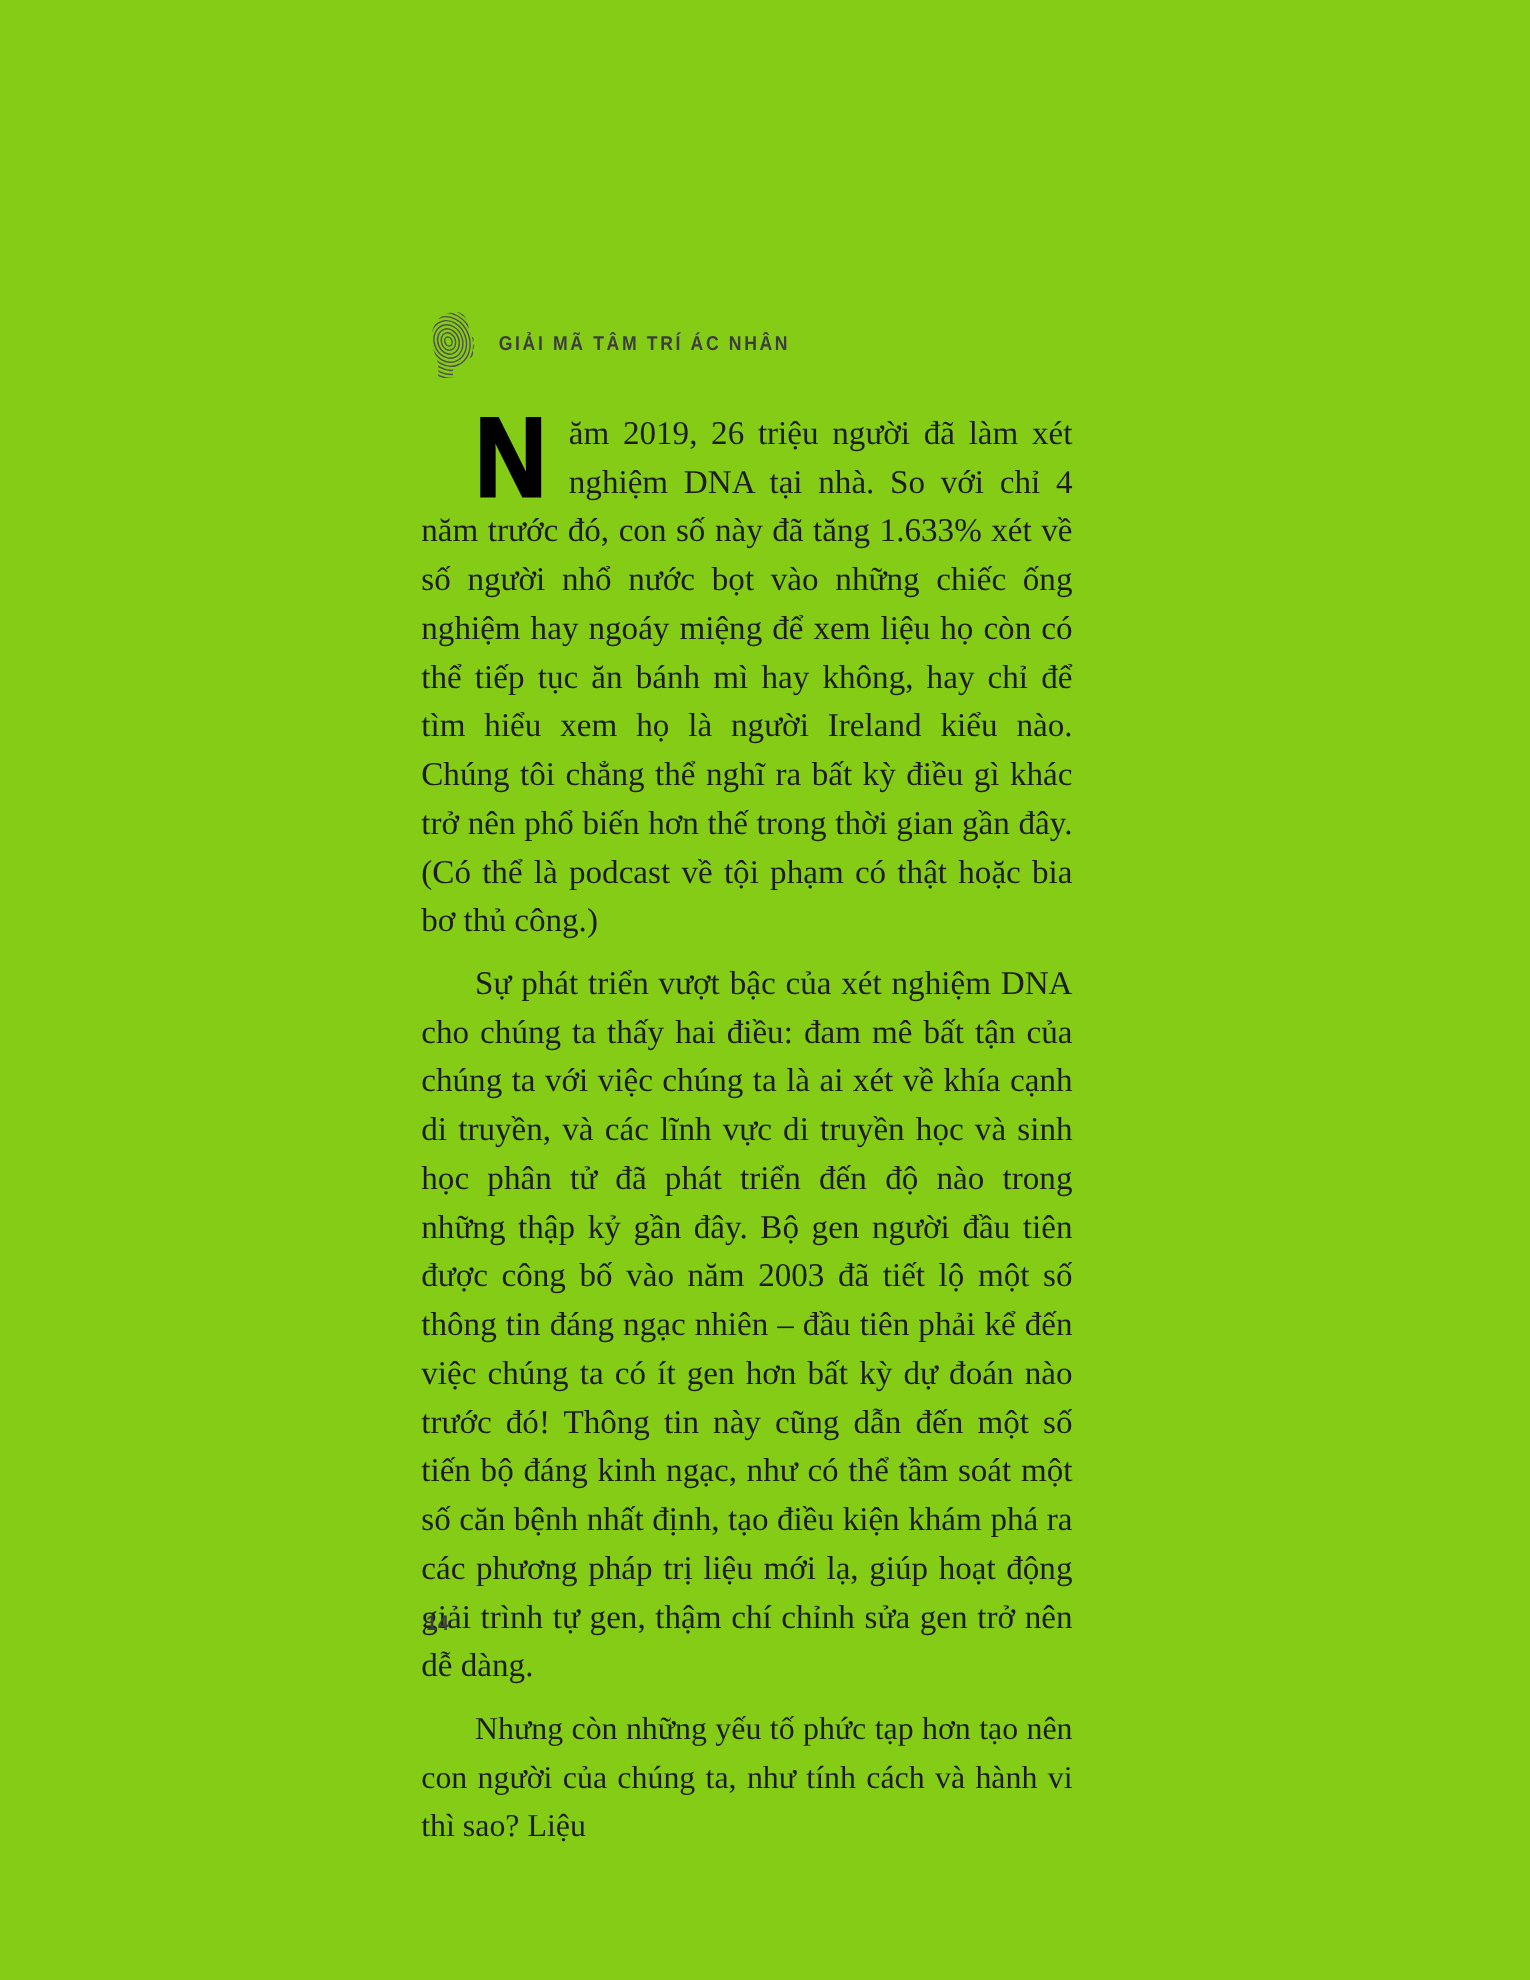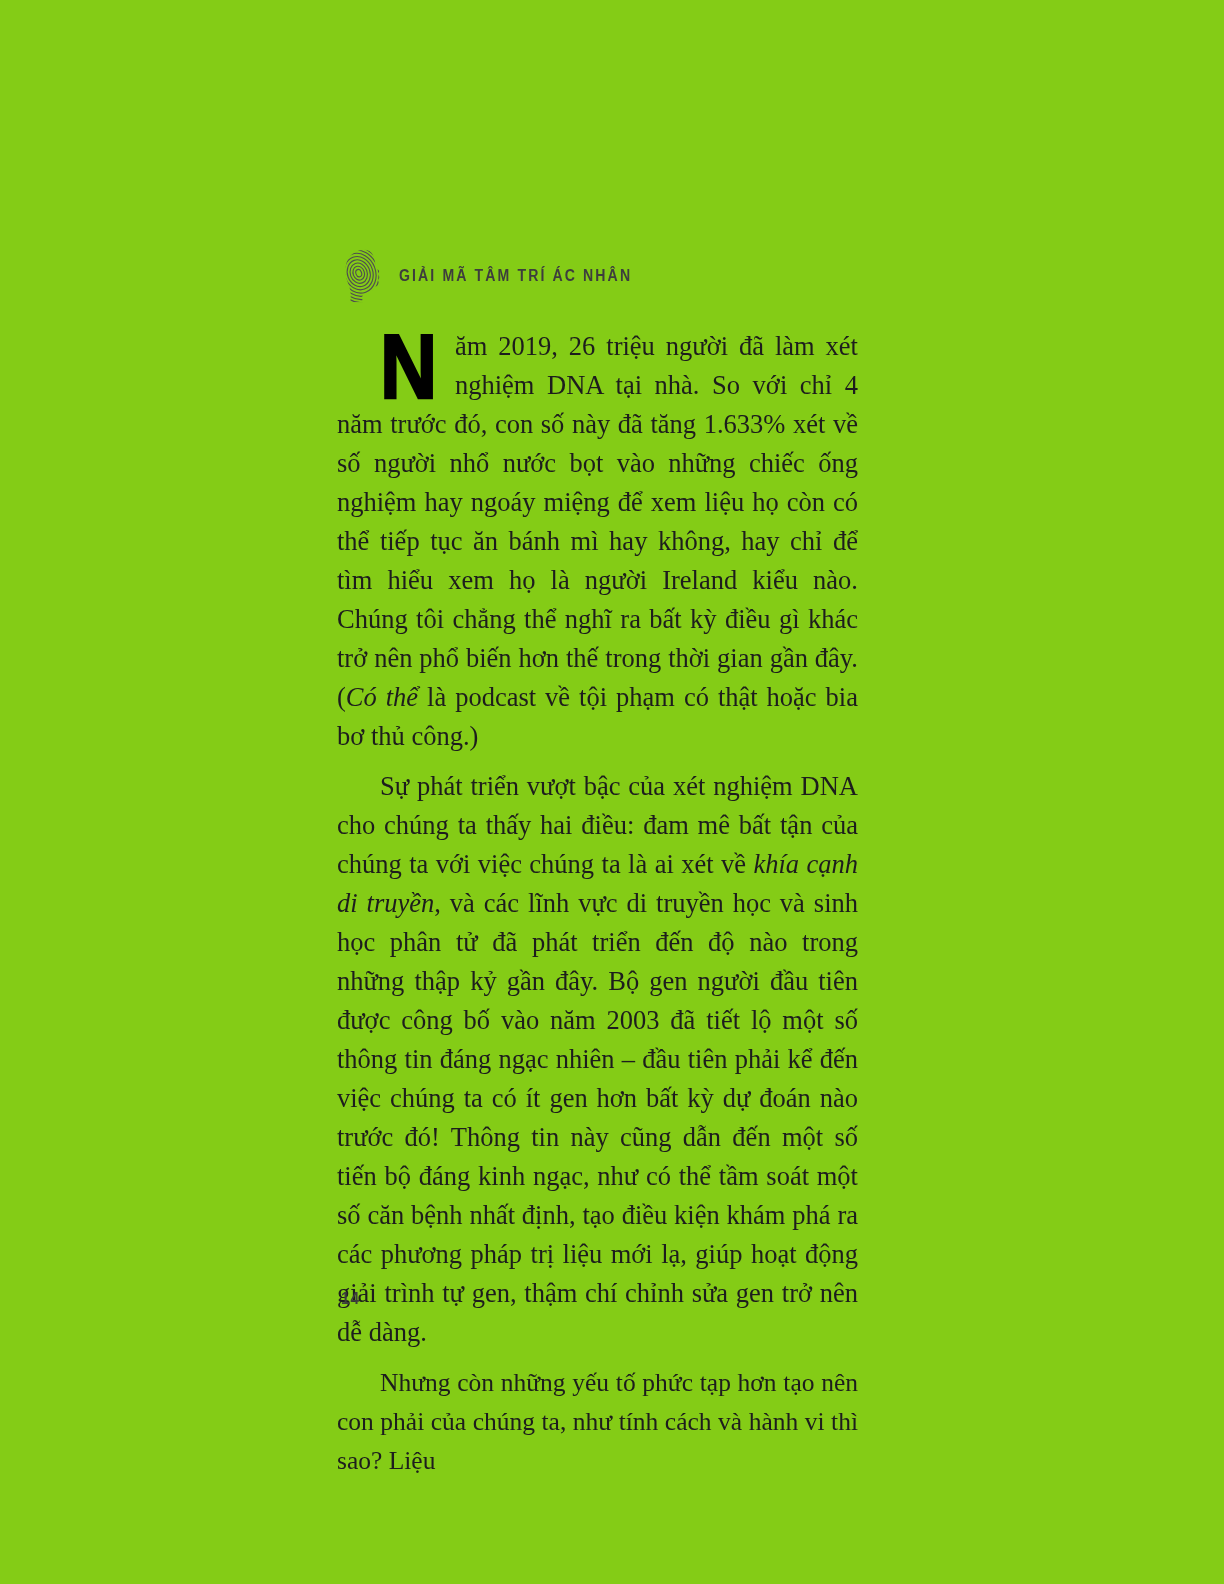--- a/index.html
+++ b/index.html
@@ -23,21 +23,21 @@
   }
   .para{margin:0 0 11px 0;}
   .indent{text-indent:43px;}
   .p3{font-size:25.5px;margin-bottom:0;}
   .dropcap{
     float:left;font-family:"Liberation Sans",sans-serif;font-weight:700;
     font-size:90px;line-height:70px;height:70px;margin:5px 10px 0 43px;
     color:#000;-webkit-text-stroke:2.5px #000;
     transform:scaleX(.88);transform-origin:left top;
   }
-  .it{font-style:italic;}
+  .it{}
   .pagenum{
     position:absolute;left:341px;top:1289px;
     font-family:"Liberation Sans",sans-serif;font-weight:700;font-size:17px;
     color:#3d3d3d;letter-spacing:1px;transform:scaleX(.9);transform-origin:left top;
   }
 </style>
 </head>
 <body>
 
 <div class="page">
@@ -66,21 +66,21 @@
     </span>
     <span class="book-title">GIẢI MÃ TÂM TRÍ ÁC NHÂN</span>
   </header>
 
   <main class="body-text">
 
     <p class="para"><span class="dropcap">N</span><span>ăm 2019, 26 triệu người đã làm xét nghiệm DNA tại nhà. So với chỉ 4 năm trước đó, con số này đã tăng 1.633% xét về số người nhổ nước bọt vào những chiếc ống nghiệm hay ngoáy miệng để xem liệu họ còn có thể tiếp tục ăn bánh mì hay không, hay chỉ để tìm hiểu xem họ là người Ireland kiểu nào. Chúng tôi chẳng thể nghĩ ra bất kỳ điều gì khác trở nên phổ biến hơn thế trong thời gian gần đây. (</span><span class="it">Có thể</span><span> là podcast về tội phạm có thật hoặc bia bơ thủ công.)</span></p>
 
     <p class="para indent"><span>Sự phát triển vượt bậc của xét nghiệm DNA cho chúng ta thấy hai điều: đam mê bất tận của chúng ta với việc chúng ta là ai xét về </span><span class="it">khía cạnh di truyền</span><span>, và các lĩnh vực di truyền học và sinh học phân tử đã phát triển đến độ nào trong những thập kỷ gần đây. Bộ gen người đầu tiên được công bố vào năm 2003 đã tiết lộ một số thông tin đáng ngạc nhiên – đầu tiên phải kể đến việc chúng ta có ít gen hơn bất kỳ dự đoán nào trước đó! Thông tin này cũng dẫn đến một số tiến bộ đáng kinh ngạc, như có thể tầm soát một số căn bệnh nhất định, tạo điều kiện khám phá ra các phương pháp trị liệu mới lạ, giúp hoạt động giải trình tự gen, thậm chí chỉnh sửa gen trở nên dễ dàng.</span></p>
 
-    <p class="para indent p3">Nhưng còn những yếu tố phức tạp hơn tạo nên con phải của chúng ta, như tính cách và hành vi thì sao? Liệu</p>
+    <p class="para indent p3">Nhưng còn những yếu tố phức tạp hơn tạo nên con người của chúng ta, như tính cách và hành vi thì sao? Liệu</p>
 
   </main>
 
   <footer>
     <span class="pagenum">14</span>
   </footer>
 
 </div>
 
 </body></html>

